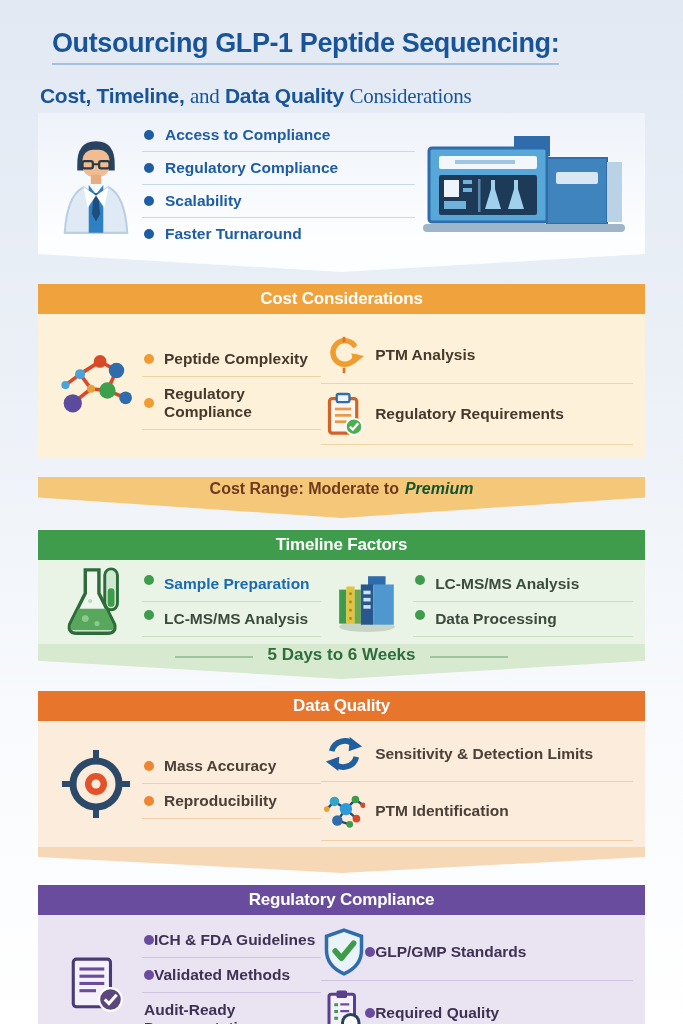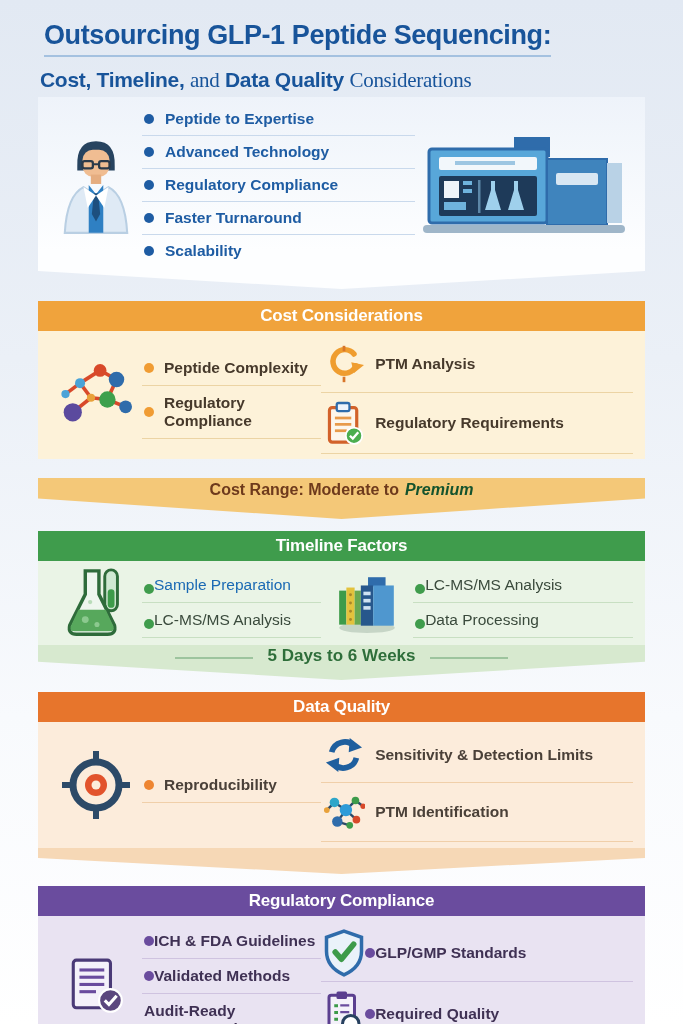--- a/index.html
+++ b/index.html
@@ -5,21 +5,21 @@
   html,body{margin:0;padding:0;}
   .page{
     width:683px;height:1024px;
     background:linear-gradient(180deg,#e2e9f3 0%,#ebf0f7 35%,#f8fafd 70%,#ffffff 100%);
     font-family:"Liberation Sans",sans-serif;
     overflow:hidden;position:relative;
   }
   
   .title-wrap{padding:16px 40px 4px;}
   .main-title{
-    font-size:27px;font-weight:bold;color:#18549a;margin:4px;
+    font-size:27px;font-weight:bold;color:#18549a;margin:12px;
     display:inline-block;border-bottom:2px solid #a4c1e0;padding-bottom:4px;
     letter-spacing:-0.4px;
   }
   .subtitle{font-size:21px;color:#18549a;margin-top:7px;letter-spacing:-0.3px;}
   .subtitle .b{font-weight:bold;}
   .subtitle .r{font-weight:normal;font-family:Liberation Serif, serif;}
 
   
   .section{margin:0 38px 12px;}
   .sec-header{
@@ -44,40 +44,40 @@
   .s1 .row{
     display:flex;align-items:center;gap:11px;padding:7px 2px;
     border-bottom:1px solid #c9d9ec;color:#1e5ca3;font-weight:bold;font-size:15.5px;
   }
   .s1 .row:last-child{border-bottom:none;}
   .s1 .dot{background:#1e5ca3;}
   .s1 .machine{width:218px;display:flex;align-items:center;justify-content:center;}
 
   
   .s2 .sec-header{background:#f0a33c;}
-  .s2-body{background:#fdf2d9;display:flex;padding:5px 12px;}
+  .s2-body{background:#fdf2d9;display:flex;padding:13px 12px;}
   .s2 .row{
     display:flex;align-items:center;gap:10px;padding:8px 2px;
     border-bottom:1px solid #ecd4a4;color:#46392b;font-weight:bold;font-size:15.5px;
   }
   .s2 .dot{background:#f09c33;}
   .s2-footer{
     height:38px;background:#f4c878;
     clip-path:polygon(0 0,100% 0,100% 50%,50% 100%,0 50%);
     display:flex;align-items:flex-start;justify-content:center;
     padding-top:3px;font-weight:bold;font-size:16px;color:#6e3a1c;gap:6px;margin-top:19px;
   }
   .s2-footer .hl{color:#14532d;font-style:italic;}
 
   
   .s3 .sec-header{background:#3f9c4c;}
   .s3-body{background:#eaf4e6;display:flex;padding:4px 12px;}
   .s3 .row{
-    display:flex;align-items:flex-end;padding:8px 2px;
-    border-bottom:1px solid #c8dfc2;color:#3a4a3c;font-weight:normal;font-size:15.5px;
+    display:flex;align-items:flex-start;gap:10px;padding:8px 2px;
+    border-bottom:1px solid #c8dfc2;color:#3a4a3c;font-weight:bold;font-size:15.5px;
   }
   .s3 .row .blue{color:#1a69b4;}
   .s3 .dot{background:#3f9c4c;}
   .s3-footer{
     height:34px;background:#d7e9cf;
     clip-path:polygon(0 0,100% 0,100% 48%,50% 100%,0 48%);
     display:flex;align-items:flex-start;justify-content:center;gap:14px;
     padding-top:1px;color:#2e6e3a;font-weight:bold;font-size:17px;
   }
   .dash{width:78px;height:2px;background:#9dc49e;margin-top:11px;}
@@ -133,37 +133,33 @@
           <path d="M10 96 Q12 60 28 52 L40 60 L52 52 Q68 60 70 96 Z" fill="#dfeaf5" stroke="#b9cfe3" stroke-width="2"></path>
           <path d="M33 50 L40 59 L47 50 L47 96 L33 96 Z" fill="#2f80c3"></path>
           <path d="M38 58 L42 58 L44 78 L40 85 L36 78 Z" fill="#1d4f7e"></path>
           <path d="M28 52 L40 60 L32 72 Z" fill="#ffffff"></path>
           <path d="M52 52 L40 60 L48 72 Z" fill="#ffffff"></path>
         </svg>
       </div>
       <div class="list">
         <div class="row">
           <span class="dot"></span>
-          <span>Peptide to Expertise</span>
-        </div>
-        <div class="row">
-          <span class="dot"></span>
-          <span>Advanced Technology</span>
+          <span>Access to Compliance</span>
         </div>
         <div class="row">
           <span class="dot"></span>
           <span>Regulatory Compliance</span>
         </div>
         <div class="row">
           <span class="dot"></span>
-          <span>Faster Turnaround</span>
+          <span>Scalability</span>
         </div>
         <div class="row">
           <span class="dot"></span>
-          <span>Scalability</span>
+          <span>Faster Turnaround</span>
         </div>
       </div>
       <div class="machine">
         <svg width="210" height="105" viewBox="0 0 210 105">
           <rect x="95" y="4" width="36" height="20" fill="#2f6cab"></rect>
           <rect x="10" y="16" width="118" height="74" rx="3" fill="#58a7d9" stroke="#2f6cab" stroke-width="3"></rect>
           <rect x="20" y="24" width="98" height="13" rx="2" fill="#f2f7fb"></rect>
           <rect x="36" y="28" width="60" height="4" fill="#9dc6e2"></rect>
           <rect x="20" y="43" width="98" height="40" rx="2" fill="#1e3a59"></rect>
           <rect x="25" y="48" width="15" height="17" fill="#eef4f9"></rect>
@@ -330,20 +326,24 @@
             <rect x="33" y="59" width="6" height="11" fill="#2c4a68"></rect>
             <rect x="2" y="33" width="11" height="6" fill="#2c4a68"></rect>
             <rect x="59" y="33" width="11" height="6" fill="#2c4a68"></rect>
             <circle cx="36" cy="36" r="11" fill="#e2532c"></circle>
             <circle cx="36" cy="36" r="4.5" fill="#fcecdb"></circle>
           </svg>
         </div>
         <div class="rows">
           <div class="row">
             <span class="dot"></span>
+            <span>Mass Accuracy</span>
+          </div>
+          <div class="row">
+            <span class="dot"></span>
             <span>Reproducibility</span>
           </div>
         </div>
       </div>
       <div class="half right">
         <div class="rows">
           <div class="row">
             <span class="row-icon">
               <svg width="38" height="38" viewBox="0 0 40 40">
                 <path d="M7 17 A14 14 0 0 1 31 11" fill="none" stroke="#1f5f9e" stroke-width="6"></path>

